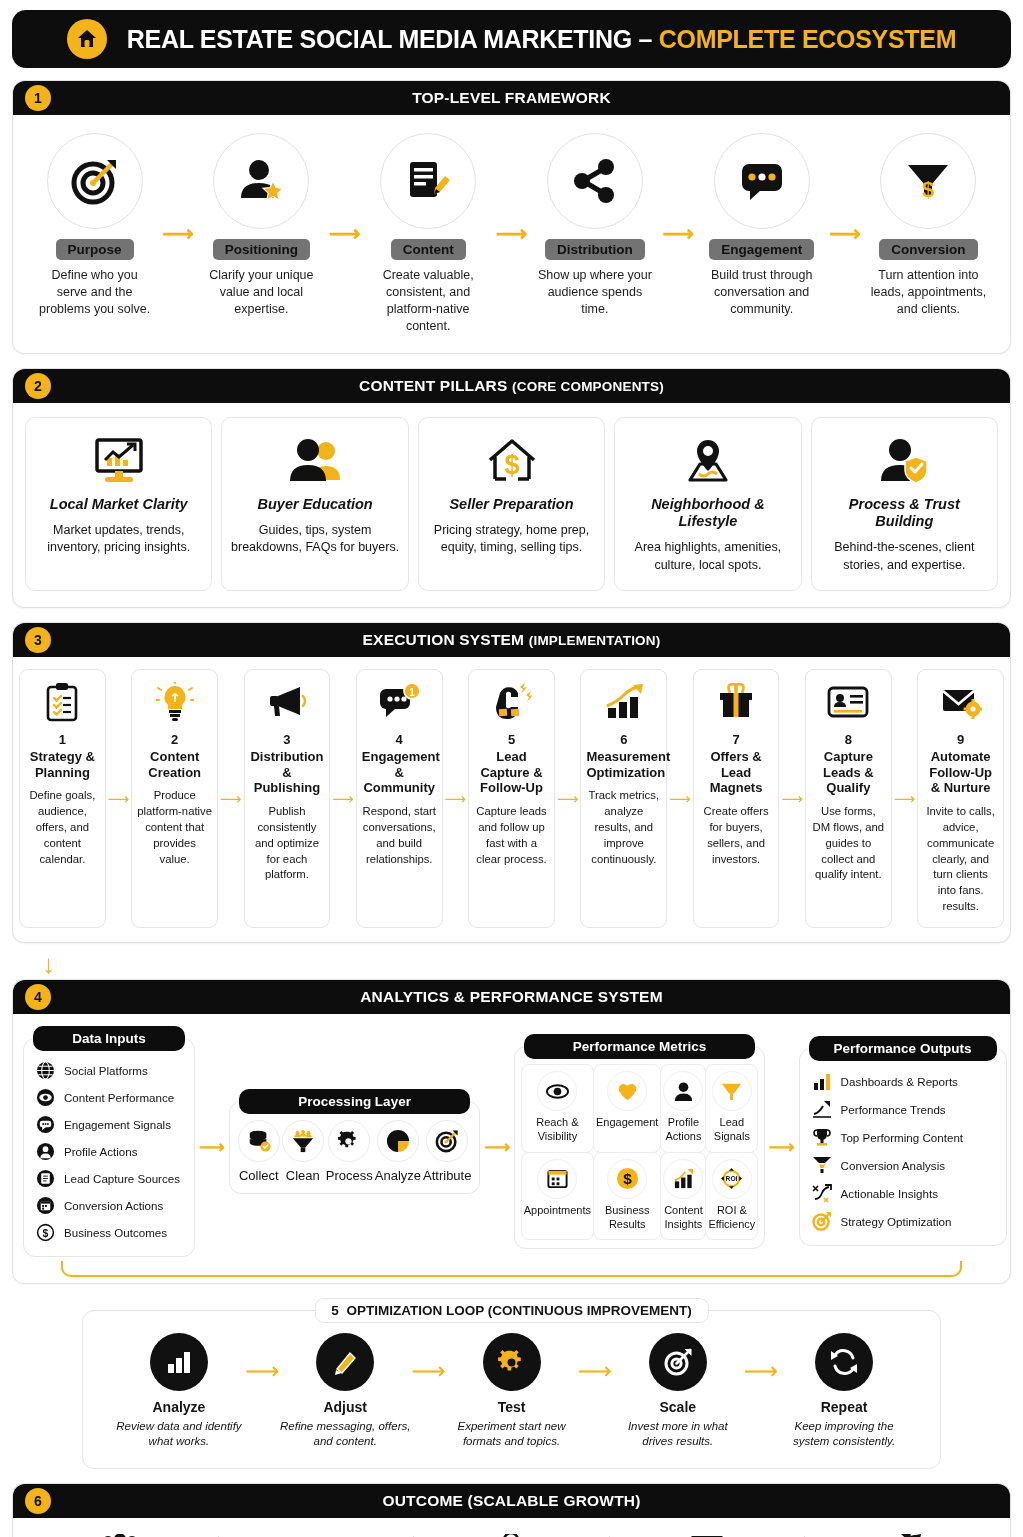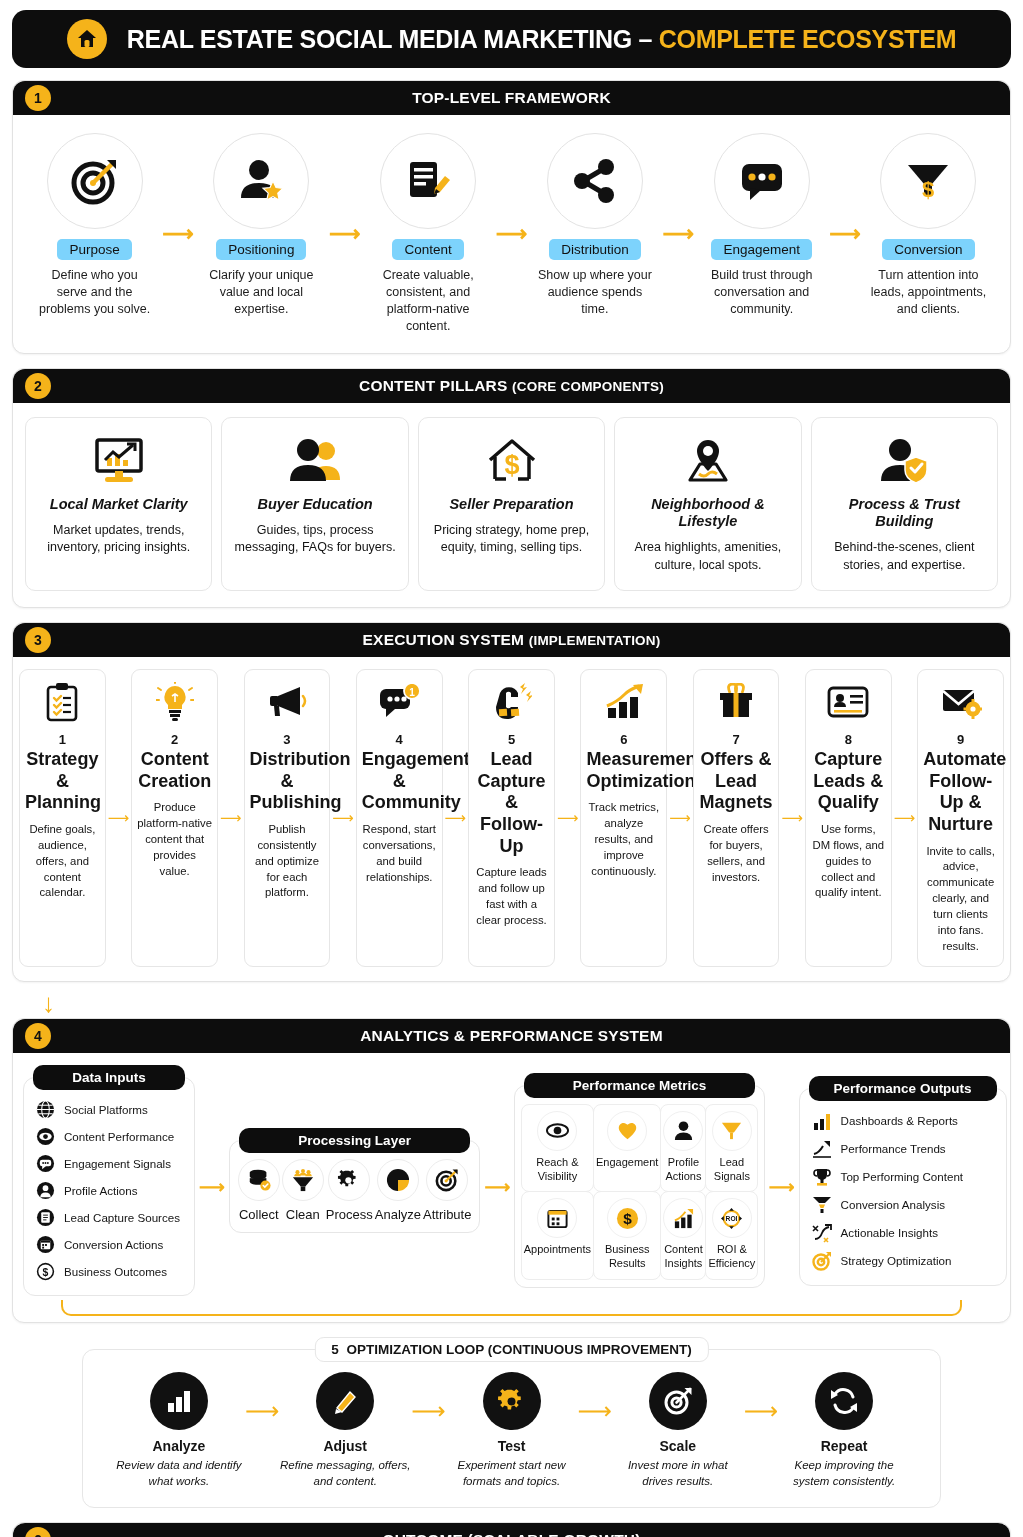--- a/index.html
+++ b/index.html
@@ -95,24 +95,24 @@
   .circle-icon {
     width: 96px; height: 96px;
     border-radius: 50%;
     border: 1px solid #e3e3e3;
     margin: 0 auto 10px auto;
     display: flex; align-items: center; justify-content: center;
     background: #fff;
   }
   .pill {
     display: inline-block;
-    background: #7dd3fc;
+    background: #737373;
     border-radius: 5px;
     padding: 3px 12px;
-    font-weight: normal;
+    font-weight: bold;
     font-size: 13.5px;
     color: #111;
     margin-bottom: 7px;
   }
   .desc {
     font-size: 12.5px;
     line-height: 1.35;
     color: #1d1d1d;
     padding: 0 6px;
   }
@@ -137,21 +137,21 @@
     flex: 1 1 0;
     min-width: 0;
     border: 1px solid #e6e6e6;
     border-radius: 9px;
     padding: 10px 5px 12px 5px;
     text-align: center;
     background: #fff;
   }
   .exec-icon { height: 44px; display: flex; align-items: center; justify-content: center; margin-bottom: 8px; }
   .exec-num { font-size: 13px; font-weight: bold; margin-bottom: 2px; }
-  .exec-title { font-size: 18px; font-weight: bold; line-height: 1.2; margin-bottom: 8px; }
+  .exec-title { font-size: 13px; font-weight: bold; line-height: 1.2; margin-bottom: 8px; }
   .exec-desc { font-size: 11.3px; line-height: 1.4; }
   .exec-arrow { color: #f5b31a; font-size: 15px; align-self: center; padding: 0 2px; flex: 0 0 auto; }
 
   .down-arrow {
     color: #f5b31a;
     font-size: 26px;
     line-height: 1;
     margin: -6px 0 2px 30px;
     height: 26px;
   }
@@ -393,21 +393,21 @@
       <div class="pillar-card">
         <div class="pillar-icon">
           <svg width="58" height="50" viewBox="0 0 58 50">
             <circle cx="40" cy="15" r="9" fill="#f5b31a"></circle>
             <path d="M26 44 q0-14 14-14 q14 0 14 14 Z" fill="#f5b31a"></path>
             <circle cx="22" cy="14" r="11" fill="#111"></circle>
             <path d="M4 45 q0-16 18-16 q18 0 18 16 Z" fill="#111"></path>
           </svg>
         </div>
         <div class="pillar-title">Buyer Education</div>
-        <div class="pillar-desc">Guides, tips, process messaging, FAQs for buyers.</div>
+        <div class="pillar-desc">Guides, tips, system breakdowns, FAQs for buyers.</div>
       </div>
 
       <div class="pillar-card">
         <div class="pillar-icon">
           <svg width="56" height="50" viewBox="0 0 56 50">
             <path d="M6 24 L28 5 L50 24" fill="none" stroke="#111" stroke-width="3.5" stroke-linejoin="round"></path>
             <path d="M11 21 v22 M45 21 v22" stroke="#111" stroke-width="3.5"></path>
             <path d="M11 43 h11 M34 43 h11" stroke="#111" stroke-width="3.5"></path>
             <text x="28" y="38" font-family="Liberation Sans, sans-serif" font-size="27" font-weight="bold" fill="#f5b31a" text-anchor="middle">$</text>
           </svg>

